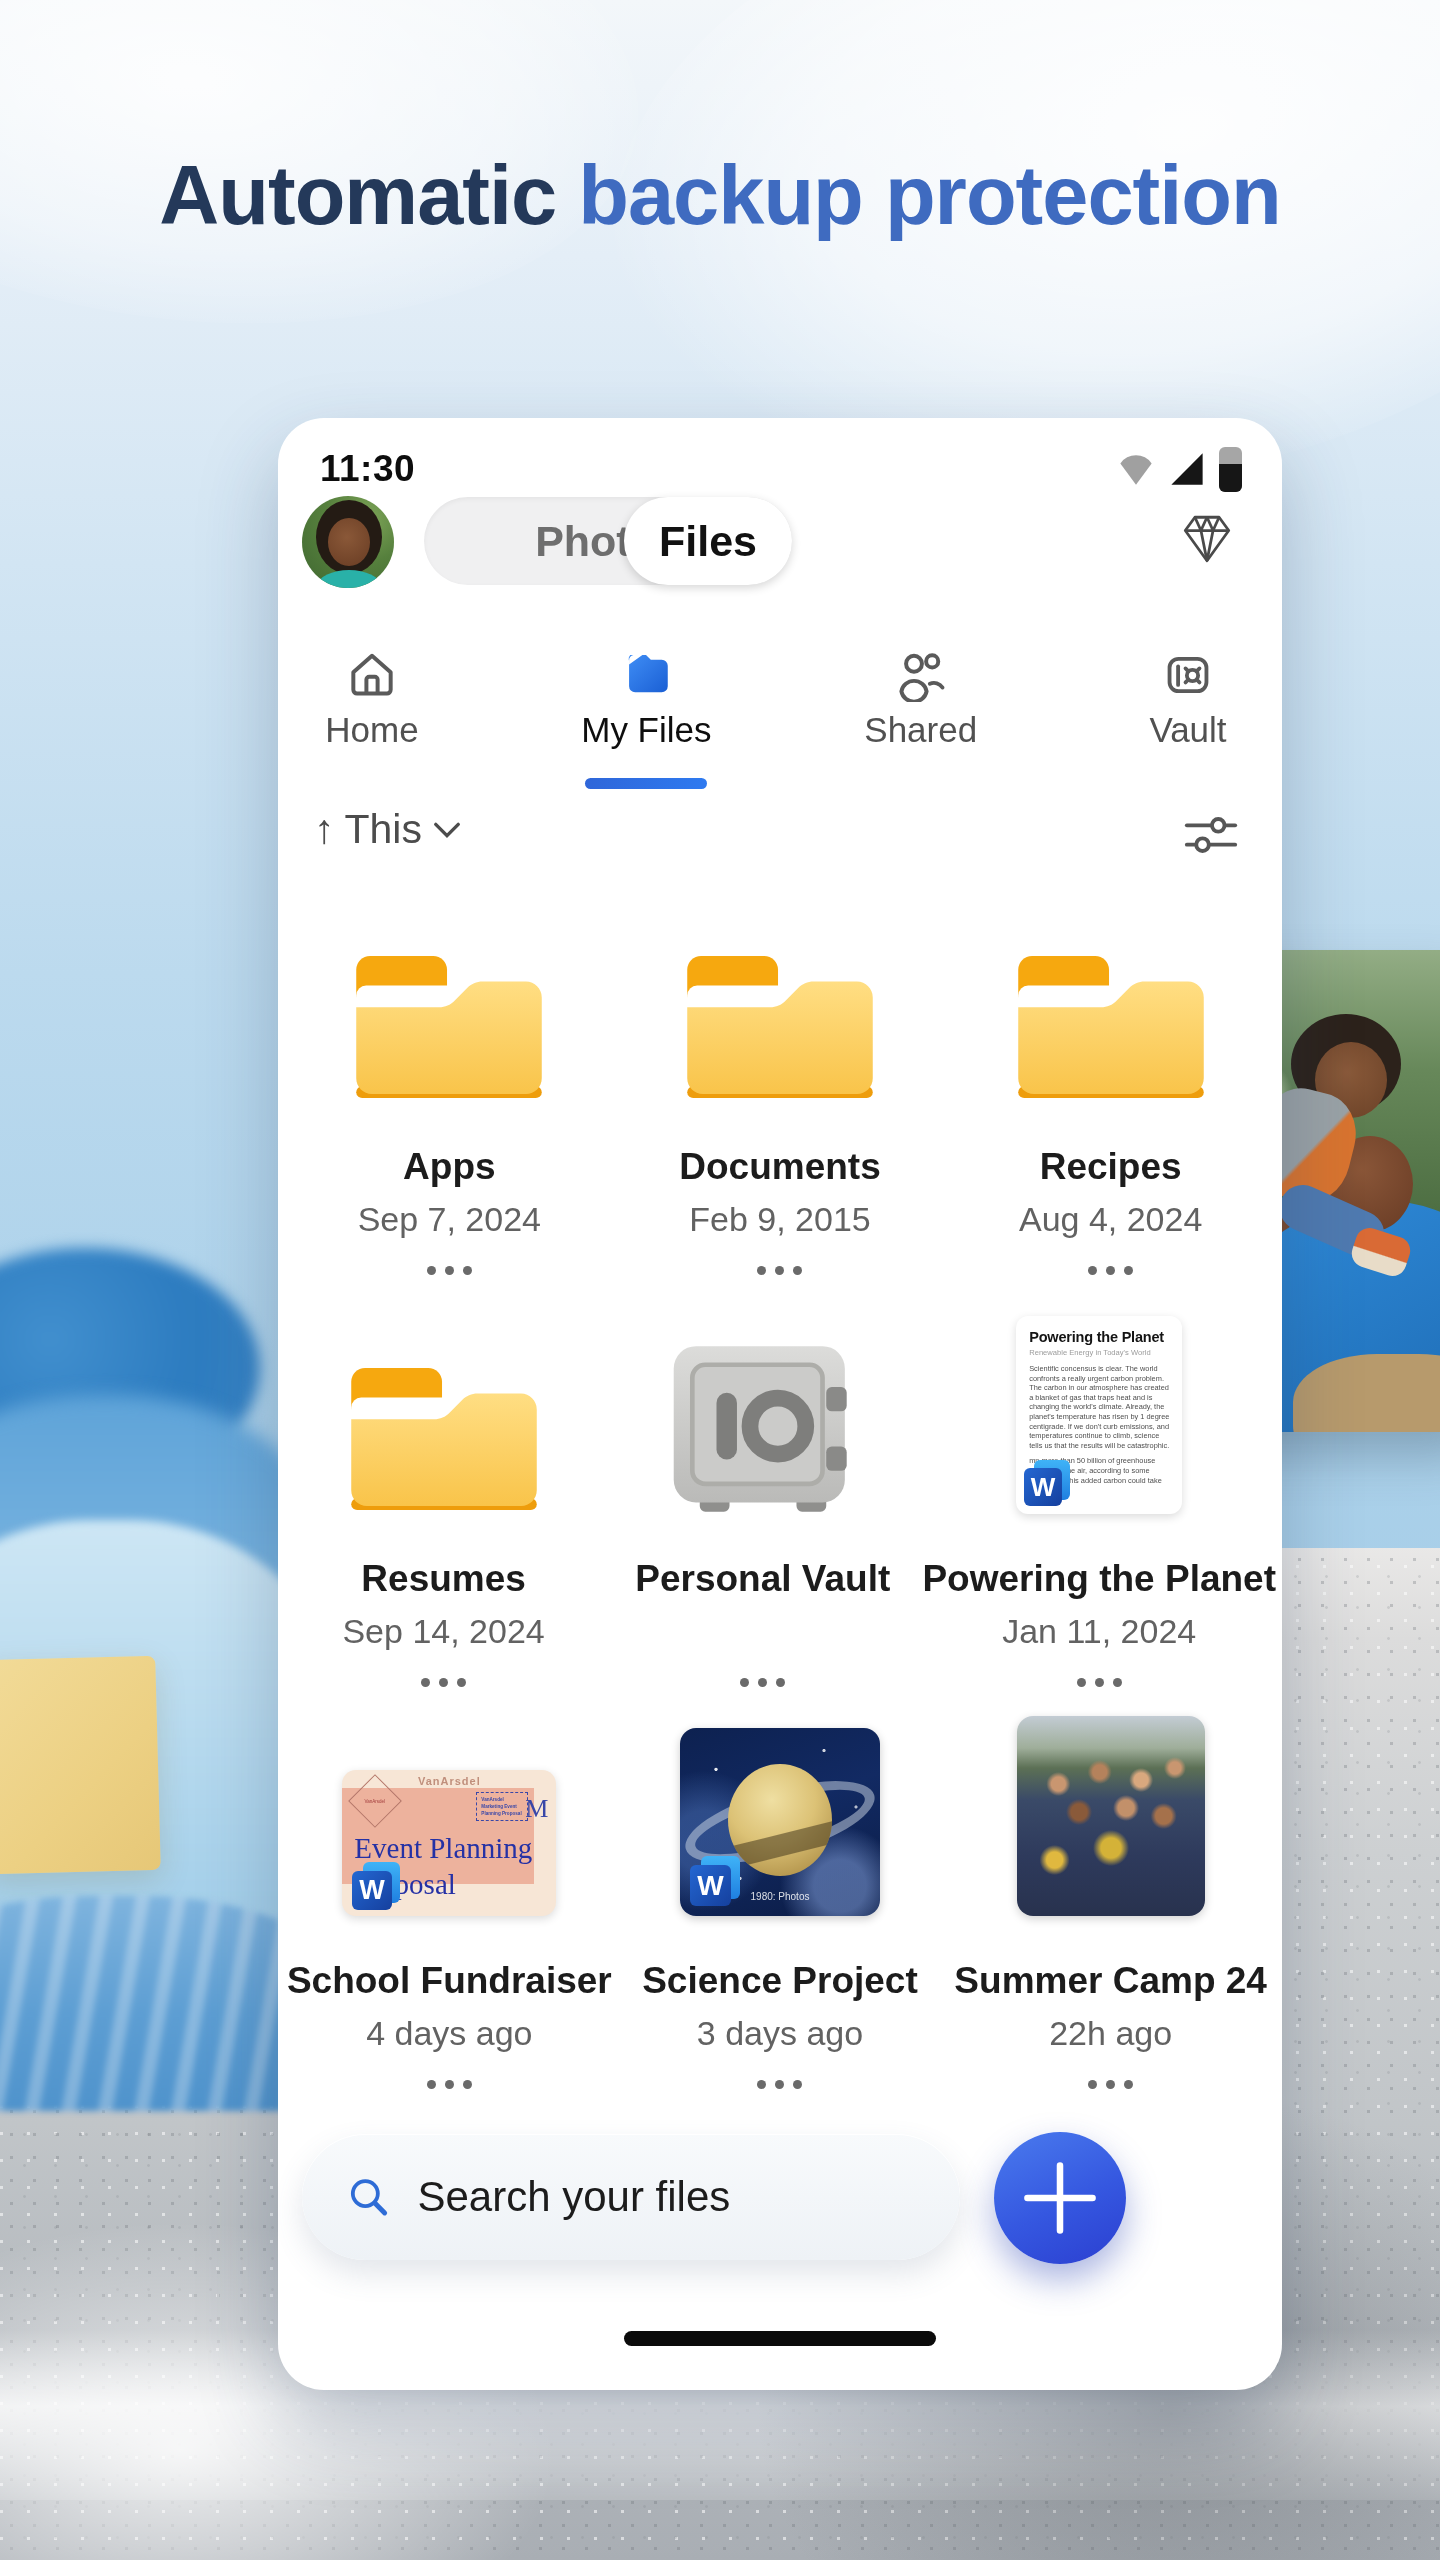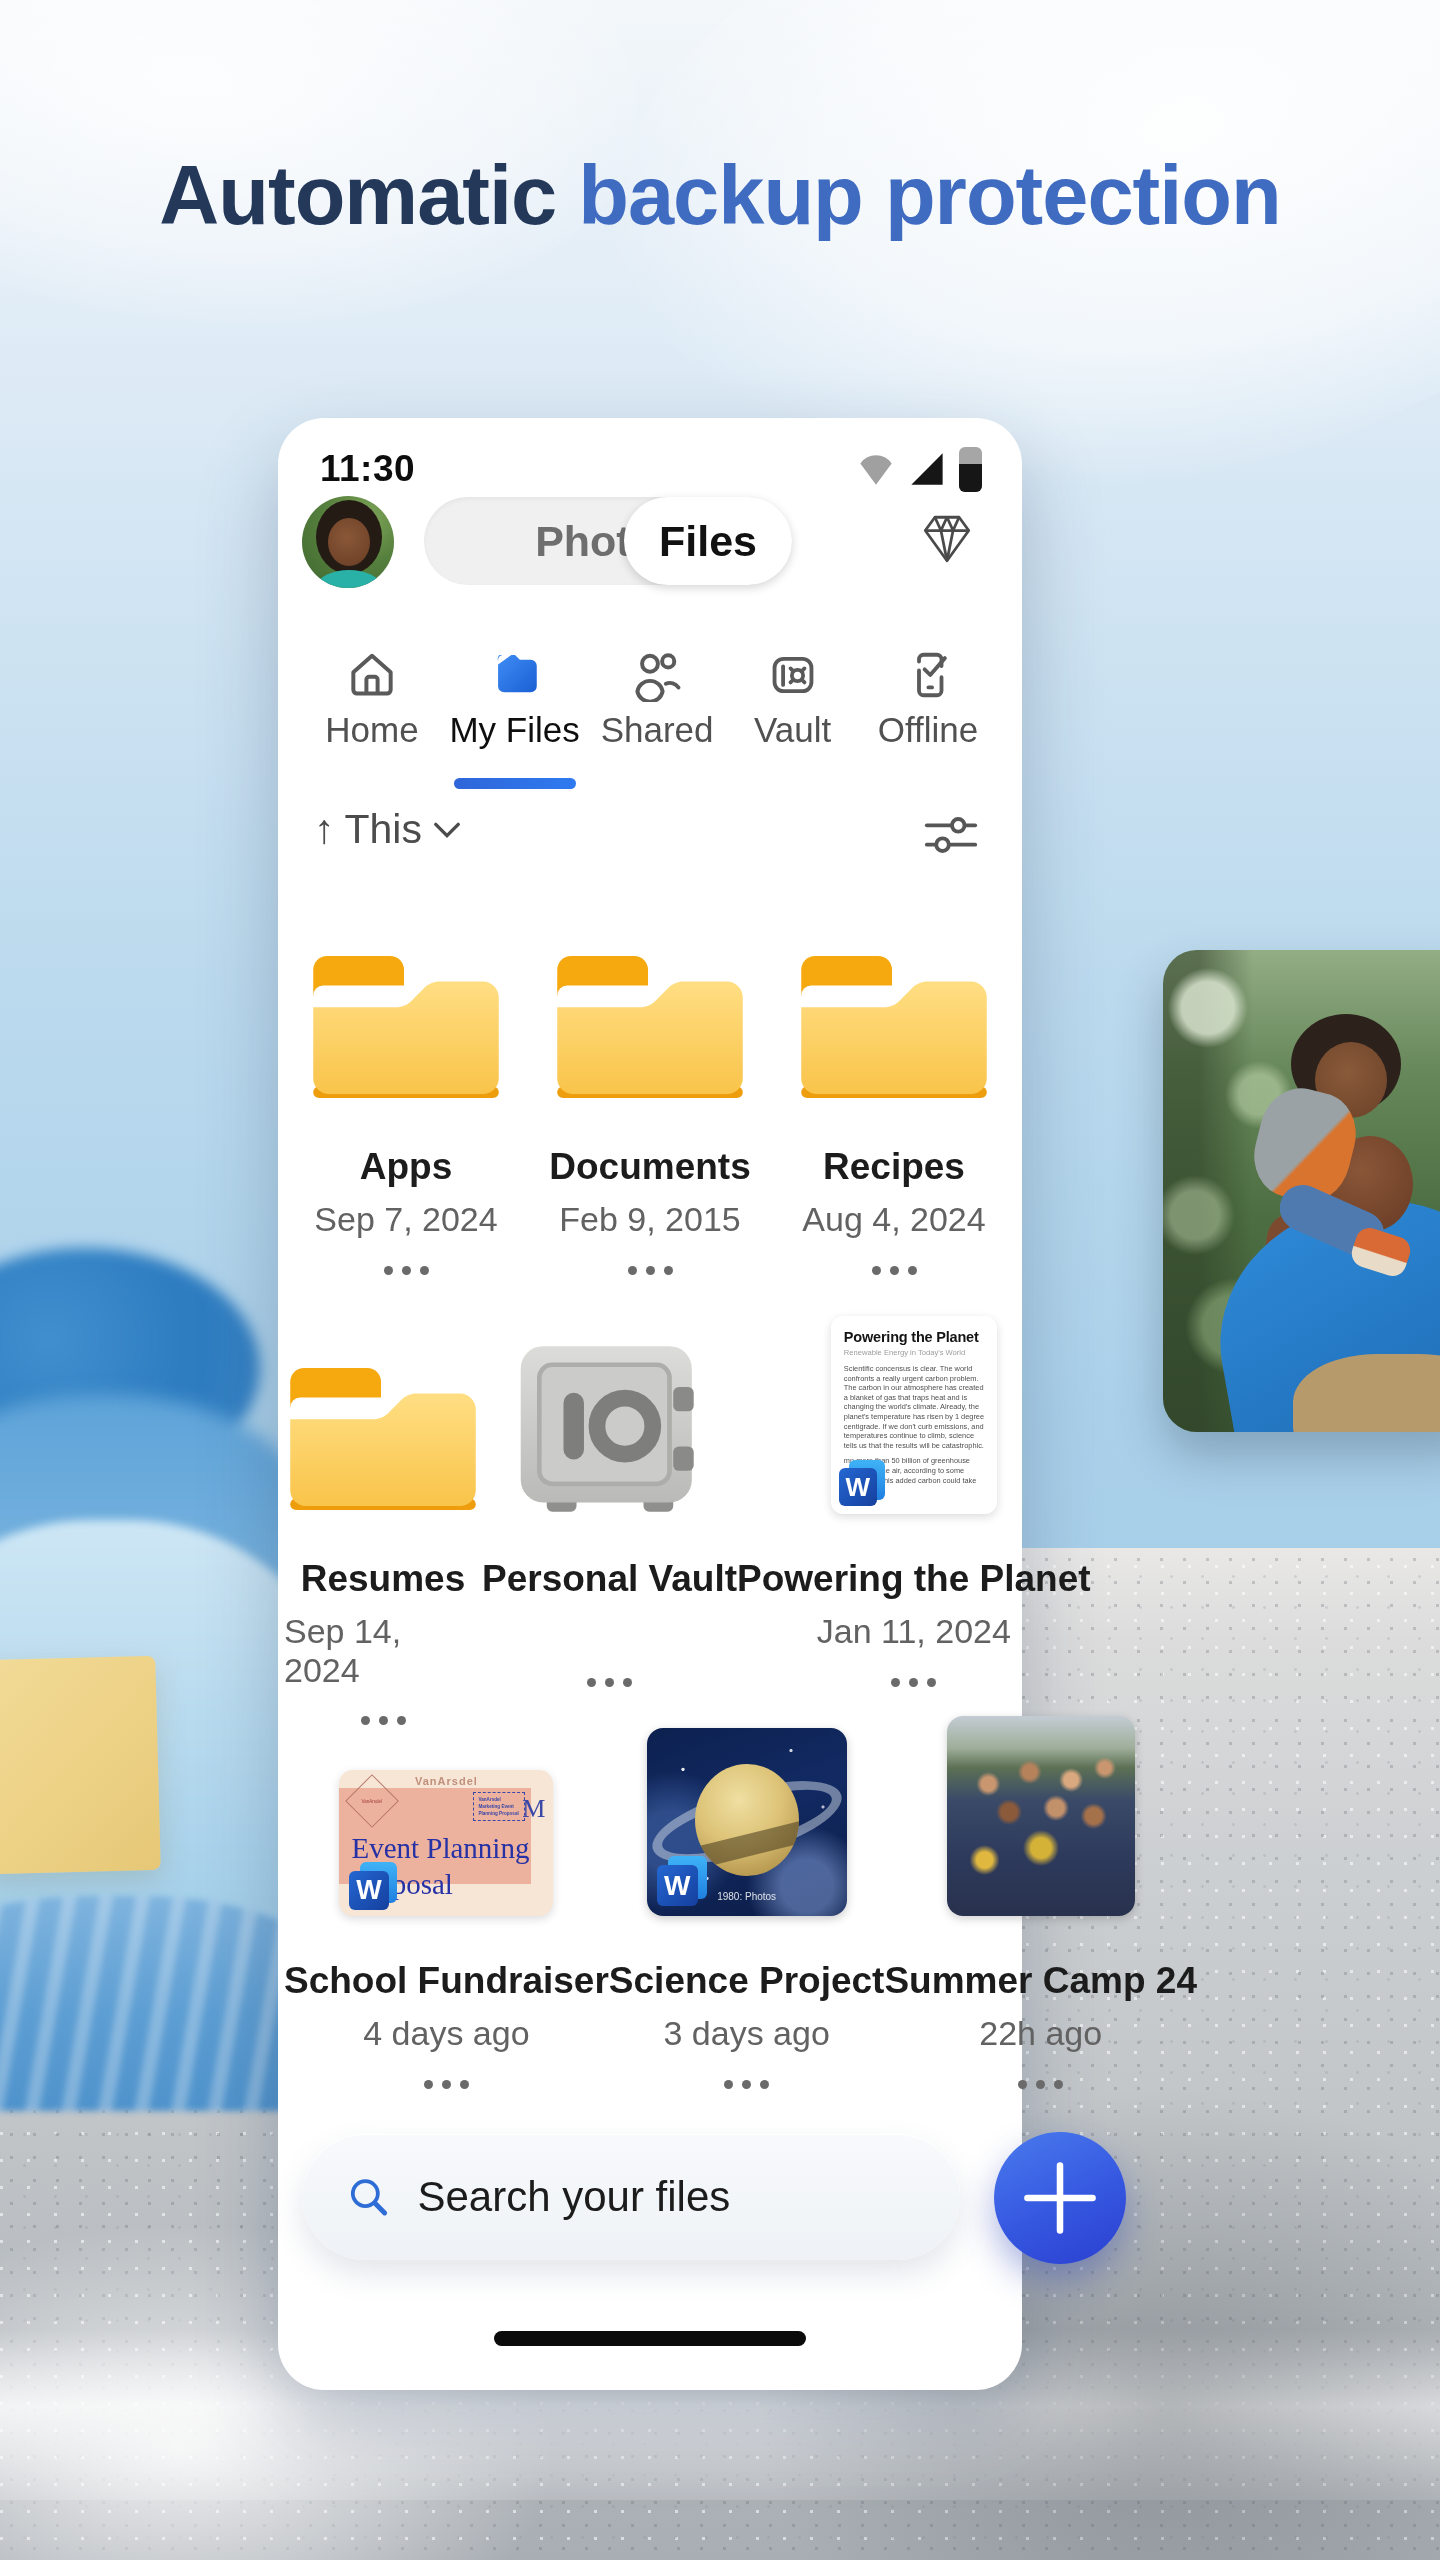--- a/index.html
+++ b/index.html
@@ -77,21 +77,21 @@
   .fp-kid-shoe { position:absolute; right:74px; top:282px; width:56px; height:40px;
     border-radius:14px; background:linear-gradient(180deg,#d96a35 55%,#e8dcc8 58%); transform:rotate(18deg); }
 
   
   .hero { position:absolute; top:148px; left:0; width:100%; text-align:center;
     font-size:83px; font-weight:600; letter-spacing:-1px; }
   .hero .t-dark { color:#24395a; }
   .hero .t-accent { color:#3f6bc0; }
 
   
-  .phone { position:absolute; left:278px; top:418px; width:744px; height:1972px;
+  .phone { position:absolute; left:278px; top:418px; width:1004px; height:1972px;
     background:#ffffff; border-radius:46px; box-shadow:0 36px 80px rgba(40,62,92,.28); }
 
   .status { position:absolute; top:24px; left:42px; right:40px; height:52px; }
   .time { position:absolute; left:0; top:6px; font-size:37px; font-weight:600; color:#0d0d0d; letter-spacing:.5px; }
   .sicons { position:absolute; right:0; top:4px; display:flex; align-items:center; gap:13px; height:46px; }
   .battery { position:relative; width:23px; height:45px; border-radius:6px; overflow:hidden; background:#a6a6a6; }
   .battery::after { content:""; position:absolute; left:0; right:0; bottom:0; height:62%; background:#161616; }
 
   .hdr { position:absolute; top:76px; left:22px; right:40px; height:96px; }
   .avatar { position:absolute; left:2px; top:2px; width:92px; height:92px; border-radius:50%; overflow:hidden;
@@ -338,32 +338,20 @@
           <svg width="54" height="54" viewBox="0 0 24 24" fill="none" stroke="#5a5a5a" stroke-width="1.7" stroke-linecap="round">
             <rect x="3.8" y="4.8" width="16.4" height="14.4" rx="4"></rect>
             <path d="M7.6 8.2 V16.4"></path>
             <circle cx="14" cy="12.2" r="2.5"></circle>
             <path d="M12.2 10.4 L10.9 9.1 M15.8 10.4 L17.1 9.1 M12.2 14 L10.9 15.3 M15.8 14 L17.1 15.3"></path>
           </svg>
         </div>
         <div class="tlabel">Vault</div>
 
       </div>
-      <div class="tab">
-        <div class="ticon">
-          <svg width="54" height="54" viewBox="0 0 24 24" fill="none" stroke="#5a5a5a" stroke-width="1.7" stroke-linecap="round" stroke-linejoin="round">
-            <path d="M8 6 V5 A2 2 0 0 1 10 3 H16 A2 2 0 0 1 18 5 V8"></path>
-            <path d="M18 13 V19 A2 2 0 0 1 16 21 H10 A2 2 0 0 1 8 19 V10"></path>
-            <path d="M10.5 9.5 L13 12 L19.5 4.5"></path>
-            <path d="M12.2 17.5 H13.8"></path>
-          </svg>
-        </div>
-        <div class="tlabel">Offline</div>
-
-      </div>
     </div>
 
     <div class="sortrow">
       <div class="sort">
         <span>↑</span>
         <span>This</span>
         <svg width="30" height="20" viewBox="0 0 16 10" fill="none" stroke="#4c4c4c" stroke-width="1.8" stroke-linecap="round">
             <path d="M2 2 L8 8 L14 2"></path>
           </svg>
       </div>

